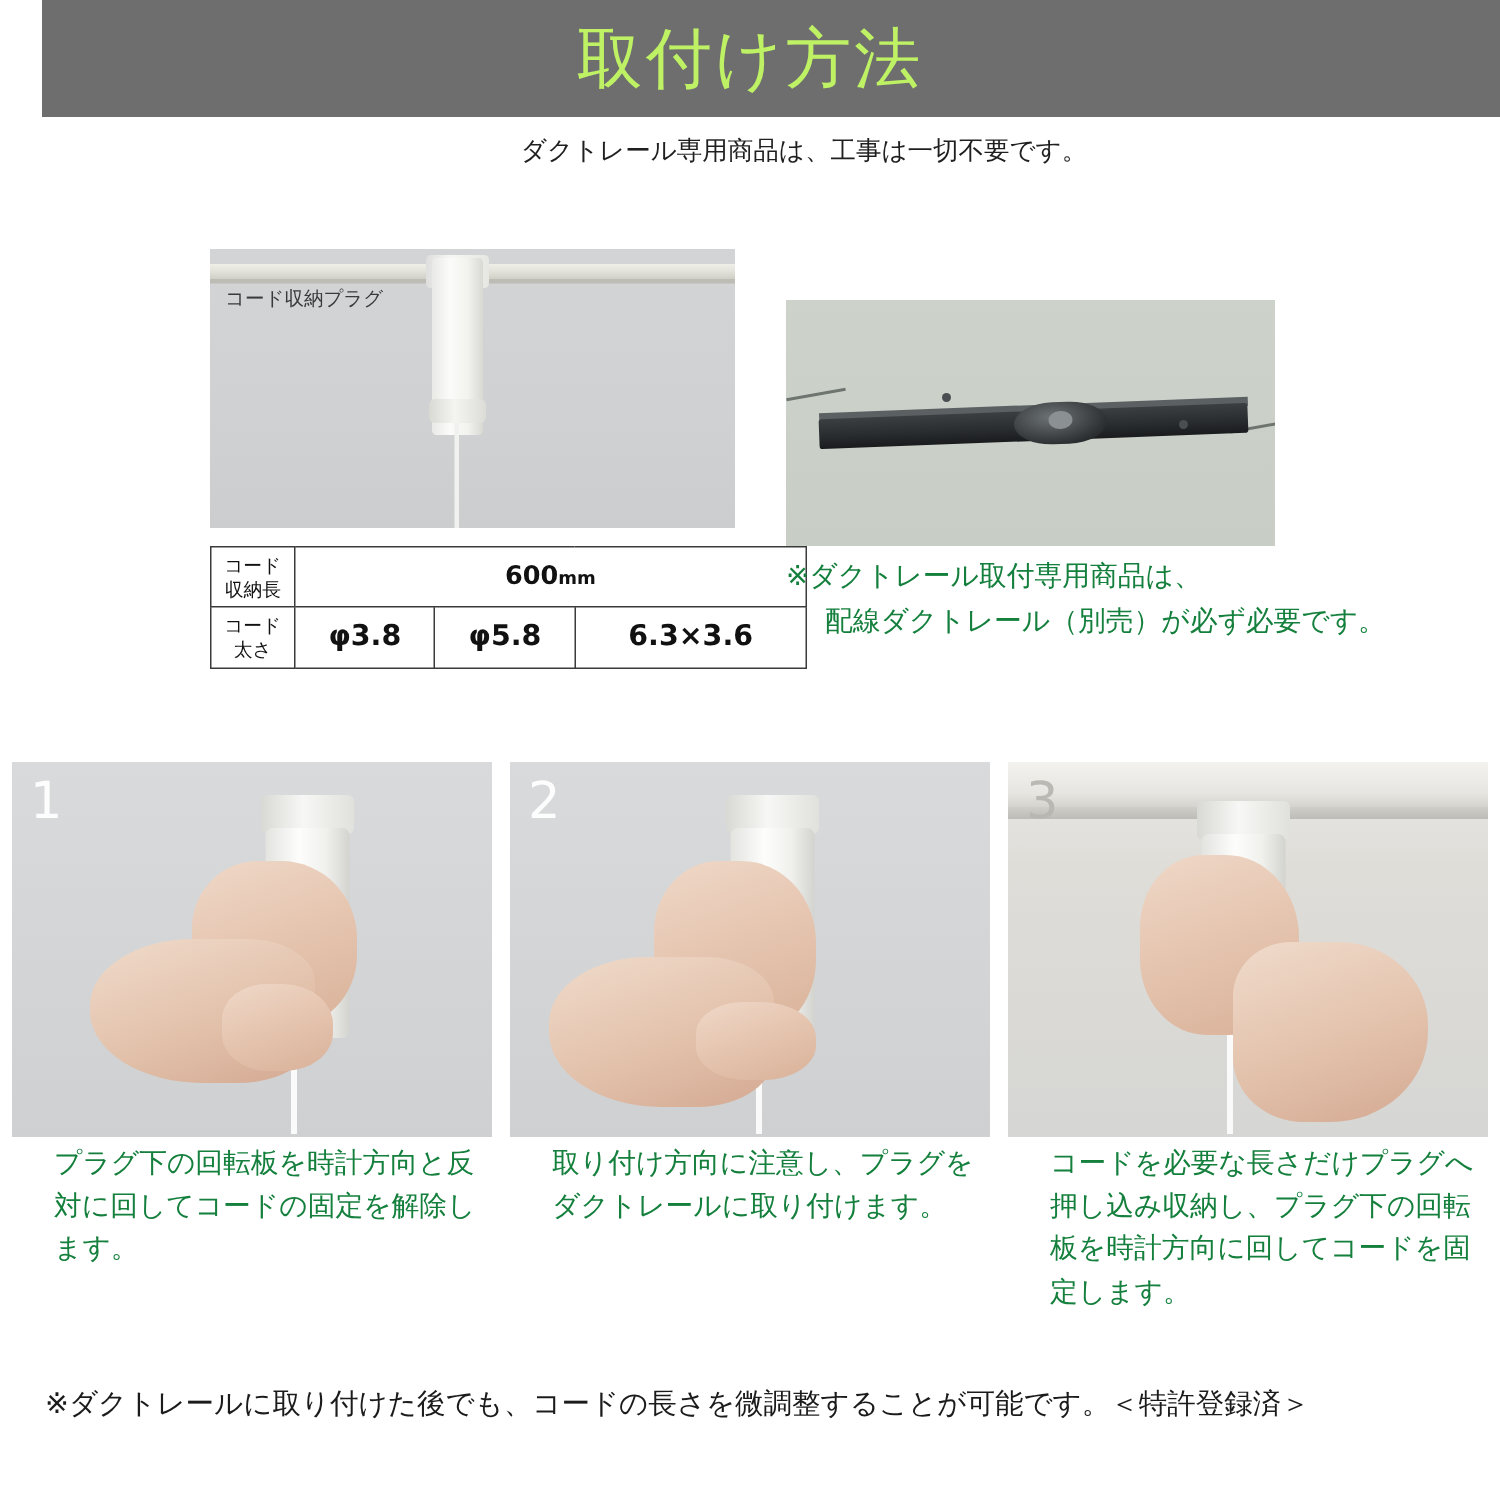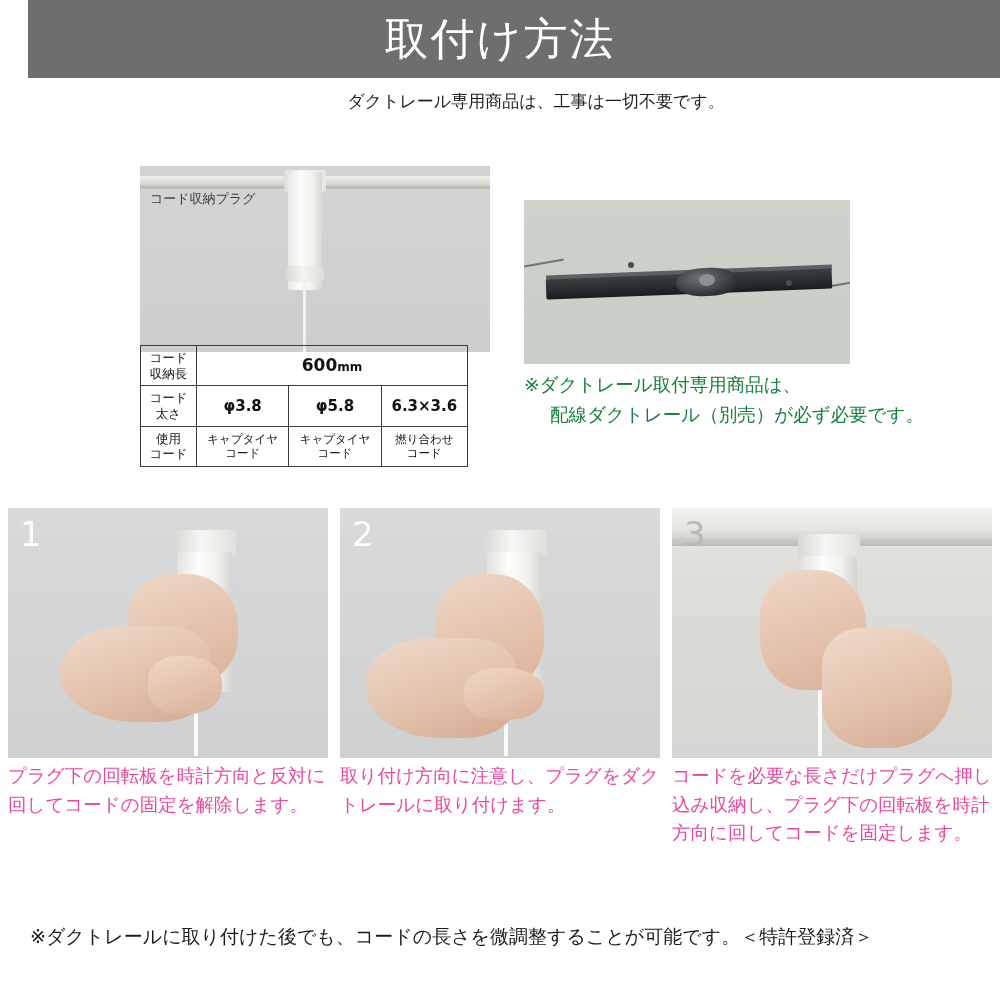--- a/index.html
+++ b/index.html
@@ -17,21 +17,21 @@
   .header {
     position:absolute; left:0; top:0; width:1000px; height:78px;
     background:#6e6e6e;
     display:flex; align-items:center; justify-content:center;
   }
   .header-accent {
     position:absolute; left:0; top:0; width:28px; height:78px;
     background:#ffffff;
   }
   .header-title {
-    color:#ffffff; font-size:44px; font-weight:400; letter-spacing:2px;
+    color:#bef264; font-size:44px; font-weight:400; letter-spacing:2px;
     font-family:Liberation Serif, serif;
   }
 
   
   .intro {
     position:absolute; left:0; top:88px; width:1000px;
     text-align:center; font-size:17px; line-height:1.62; color:#1f1f1f;
     font-family:"DejaVu Sans", sans-serif;
     margin-left:36px;
   }
@@ -70,41 +70,41 @@
     background:#f1f1ef;
   }
   .photo-label {
     position:absolute; left:10px; top:24px;
     font-size:13px; color:#3a3a3a;
     font-family:"DejaVu Sans", sans-serif;
   }
 
   
   .spec-table {
-    position:absolute; left:140px; top:345px; width:328px;
+    position:absolute; left:140px; top:364px; width:398px;
     border-collapse:collapse;
     font-family:"DejaVu Sans", sans-serif;
   }
   .spec-table td {
     border:1px solid #3b3b3b;
     text-align:center;
     vertical-align:middle;
     font-size:12.5px;
     line-height:1.25;
     padding:4px 2px;
     color:#111;
   }
   .spec-table td.head {
     width:56px;
     font-size:12.5px;
     padding:4px 1px;
   }
   .spec-table td.val-big { font-size:17px; font-weight:bold;margin-left:43px; }
   .spec-table td.val-big .unit { font-size:12px; font-weight:bold; }
-  .spec-table td.dia { font-size:15px; font-weight:bold; height:30px; }
+  .spec-table td.dia { font-size:19px; font-weight:bold; height:30px; }
   .spec-table td.cordtype { font-size:11.5px; height:34px; }
 
   
   .rail-photo {
     position:absolute; left:524px; top:200px; width:326px; height:164px;
     background:linear-gradient(180deg,#cdd2cb 0%,#c8cdc6 100%);
     overflow:hidden;
   }
   .rail-bar {
     position:absolute; left:22px; top:74px; width:286px; height:20px;
@@ -197,22 +197,23 @@
     background:linear-gradient(180deg,#cfcec9 0%,#bdbcb7 100%);
   }
 
   
   .captions {
     position:absolute; left:8px; top:762px; width:984px; height:130px;
     display:flex; gap:12px;
   }
   .caption {
     width:320px;
-    font-size:18.5px; line-height:1.55; color:#ec4899;
-    font-family:"DejaVu Sans", sans-serif;
+    font-size:18.5px; line-height:1.55; color:#15803d;
+    font-family:"DejaVu Sans", sans-serif;
+    margin-left:28px;
   }
 
   
   .footer-note {
     position:absolute; left:30px; top:922px; width:950px;
     font-size:19px; line-height:1.5; color:#1b1b1b;
     font-family:"DejaVu Sans", sans-serif;
   }
 </style>
 </head>
@@ -250,28 +251,20 @@
       </td>
     </tr>
     <tr>
       <td class="head">
         <span>コード<br>太さ</span>
       </td>
       <td class="dia">φ3.8</td>
       <td class="dia">φ5.8</td>
       <td class="dia">6.3×3.6</td>
     </tr>
-    <tr>
-      <td class="head">
-        <span>使用<br>コード</span>
-      </td>
-      <td class="cordtype">キャプタイヤ<br>コード</td>
-      <td class="cordtype">キャプタイヤ<br>コード</td>
-      <td class="cordtype">撚り合わせ<br>コード</td>
-    </tr>
   </tbody>
     </table>
 
   <div class="rail-photo">
     <div class="rail-wire"></div>
     <div class="rail-wire2"></div>
     <div class="rail-bar-top"></div>
     <div class="rail-bar"></div>
     <div class="rail-screw" style="left:104px; top:62px;"></div>
     <div class="rail-screw" style="left:262px; top:80px;"></div>

